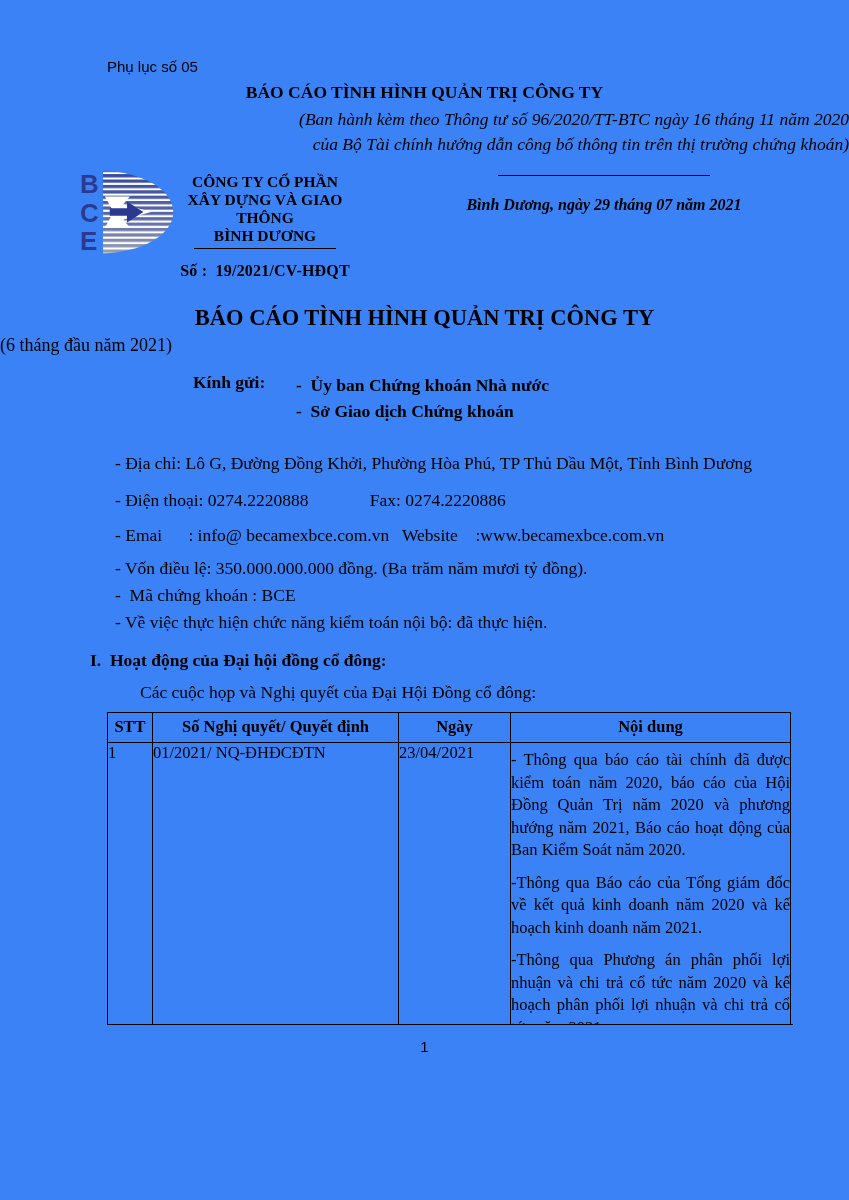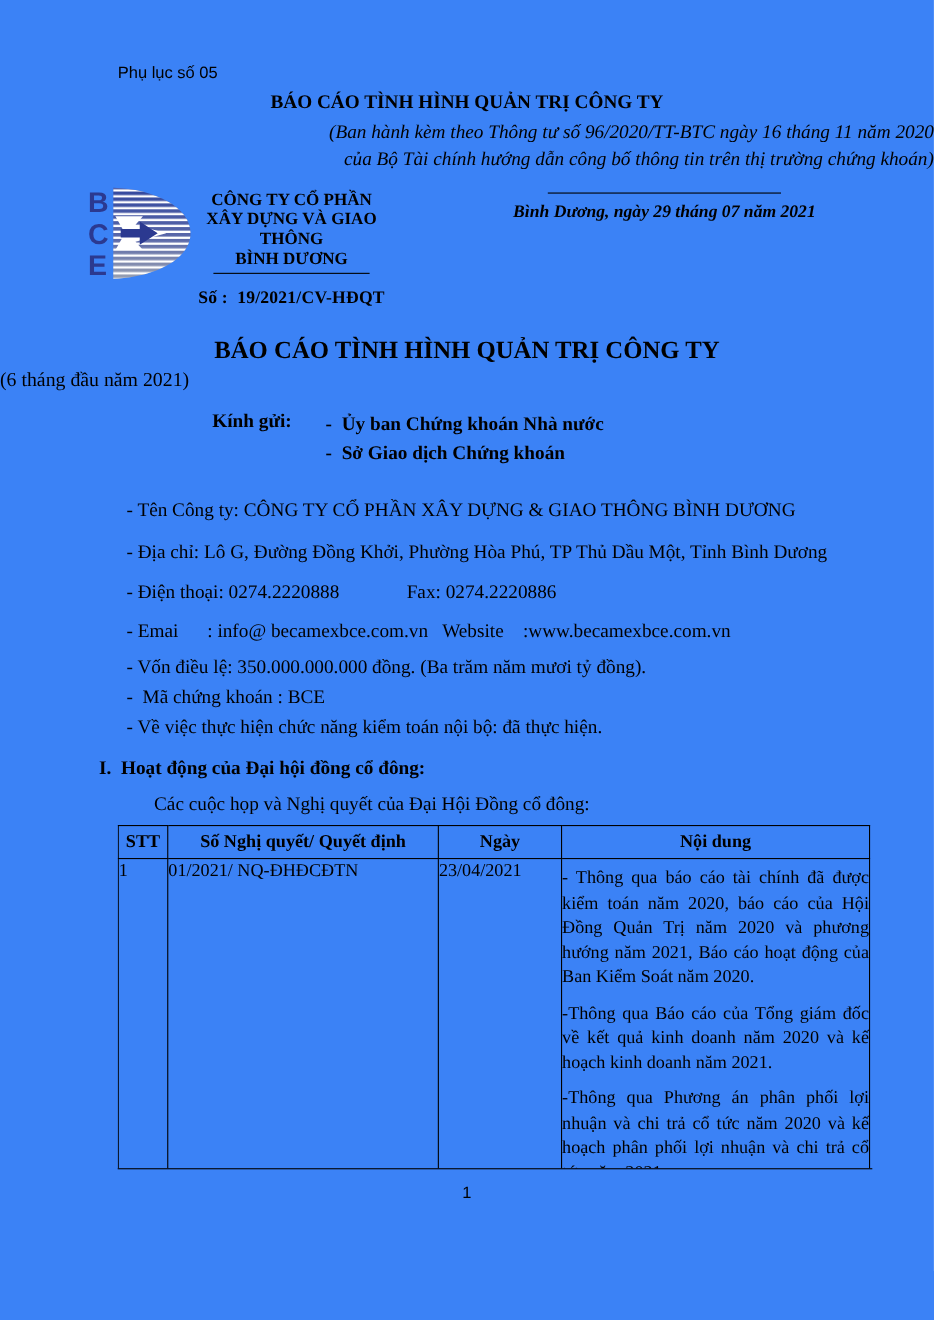--- a/index.html
+++ b/index.html
@@ -46,21 +46,21 @@
   .lh-right {
     position: absolute; left: 448px; top: 6px; width: 312px;
     text-align: center; font-weight: bold;
   }
   .lh-right .nat1 { font-size: 15.5px; line-height: 19px; }
   .lh-right .nat2 { font-size: 16px; line-height: 20px; }
   .lh-right .rule {
     width: 212px; height: 0; border-top: 1.6px solid #000;
     margin: 2px auto 0 auto;
   }
-  .lh-place-date { margin-top: 8px; font-size: 16px; font-style: italic; }
+  .lh-place-date { margin-top: 20px; font-size: 16px; font-style: italic; }
 
   .main-title {
     margin-top: 16px; text-align: center;
     font-weight: bold; font-size: 22.5px;
   }
   .period { text-align: left; font-size: 18px; margin-top: 4px; }
 
   .salutation { position: relative; height: 56px; margin-top: 16px; font-weight: bold; font-size: 17.5px; }
   .salutation .label { position: absolute; left: 193px; top: 0; }
   .salutation .recips { position: absolute; left: 296px; top: 0; line-height: 26px; white-space: pre; }
@@ -174,21 +174,20 @@
   <div class="main-title">BÁO CÁO TÌNH HÌNH QUẢN TRỊ CÔNG TY</div>
   <div class="period">(6 tháng đầu năm 2021)</div>
 
   <div class="salutation">
     <div class="label">Kính gửi:</div>
     <div class="recips">-  Ủy ban Chứng khoán Nhà nước
 -  Sở Giao dịch Chứng khoán</div>
   </div>
 
   <div class="info">
-    <div class="line mb14">- Tên Công ty: CÔNG TY CỔ PHẦN XÂY DỰNG &amp; GIAO THÔNG BÌNH DƯƠNG</div>
     <div class="line justify mb10">- Địa chỉ: Lô G, Đường Đồng Khởi, Phường Hòa Phú, TP Thủ Dầu Một, Tỉnh Bình Dương</div>
     <div class="line mb8">- Điện thoại: 0274.2220888              Fax: 0274.2220886</div>
     <div class="line mb6">- Emai      : info@ becamexbce.com.vn   Website    :www.becamexbce.com.vn</div>
     <div class="line">- Vốn điều lệ: 350.000.000.000 đồng. (Ba trăm năm mươi tỷ đồng).</div>
     <div class="line">-  Mã chứng khoán : BCE</div>
     <div class="line">- Về việc thực hiện chức năng kiểm toán nội bộ: đã thực hiện.</div>
   </div>
 
   <div class="section-heading">I.  Hoạt động của Đại hội đồng cổ đông:</div>
   <div class="section-intro">Các cuộc họp và Nghị quyết của Đại Hội Đồng cổ đông:</div>

